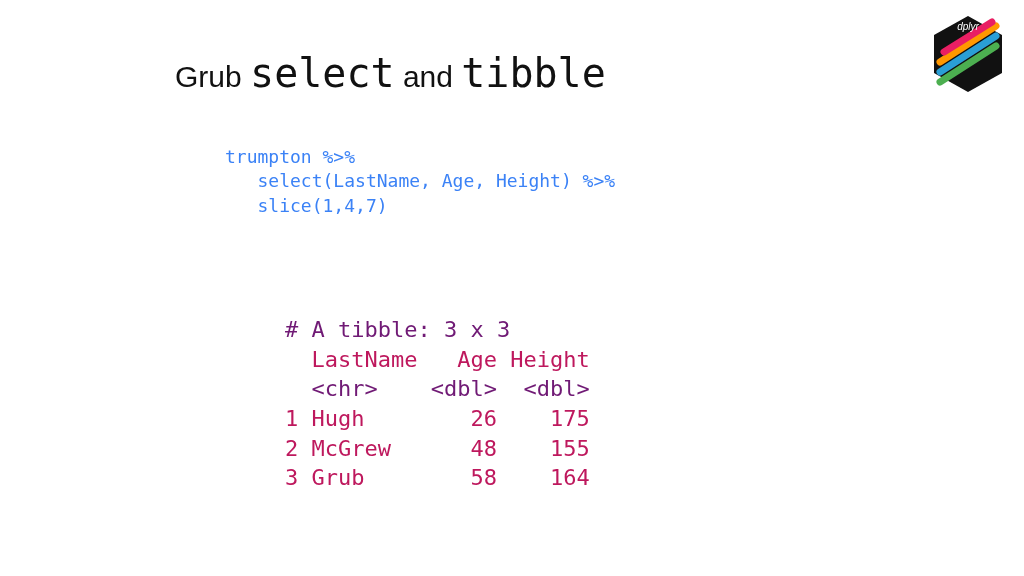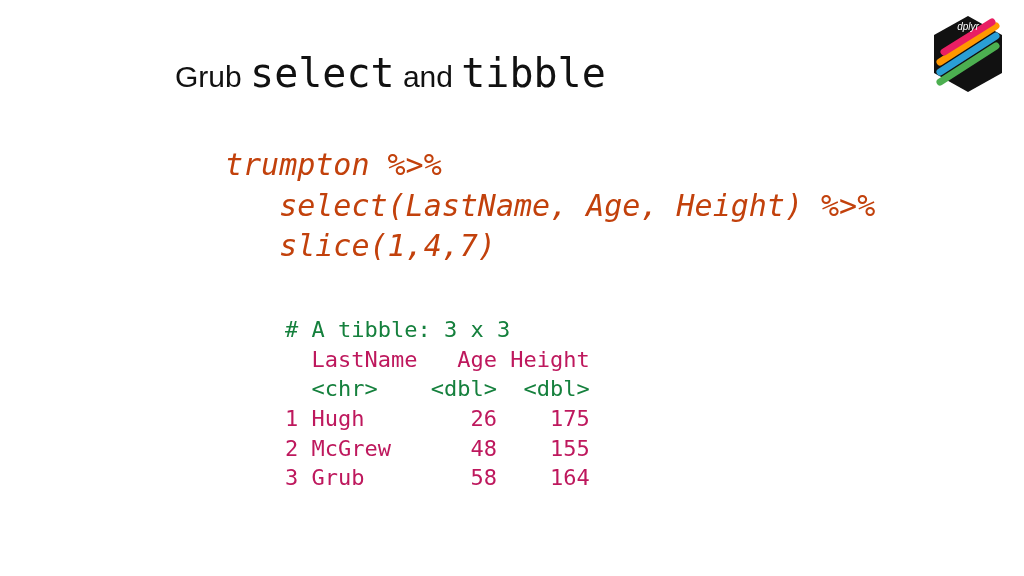--- a/index.html
+++ b/index.html
@@ -26,35 +26,34 @@
       color: #111;
     }
     .heading .mono {
       font-family: "Lucida Console", "Consolas", monospace;
       font-size: 40px;
     }
     .code {
       position: absolute;
       top: 145px;
       left: 225px;
-      font-size: 30px;
+      font-size: 18px;
       line-height: 1.35;
       white-space: pre;
-      color: #c2410c;
-      font-style: italic;
+      color: #3b82f6;
     }
     .output {
       position: absolute;
       top: 315px;
       left: 285px;
       font-size: 22px;
       line-height: 1.35;
       white-space: pre;
     }
-    .gray { color: #15803d; text-align: center; }
+    .gray { color: #701a75; text-align: center; }
     .blk { color: #be185d; }
   </style>
 </head>
 <body>
 
 <div class="logo">
   <svg width="72" height="80" viewBox="0 0 72 80">
     <polygon points="36,2 70,21 70,59 36,78 2,59 2,21" fill="#111"></polygon>
     <line x1="8" y1="58" x2="64" y2="22" stroke="#2a9fd6" stroke-width="7" stroke-linecap="round"></line>
     <line x1="8" y1="48" x2="64" y2="12" stroke="#ff9800" stroke-width="7" stroke-linecap="round"></line>

